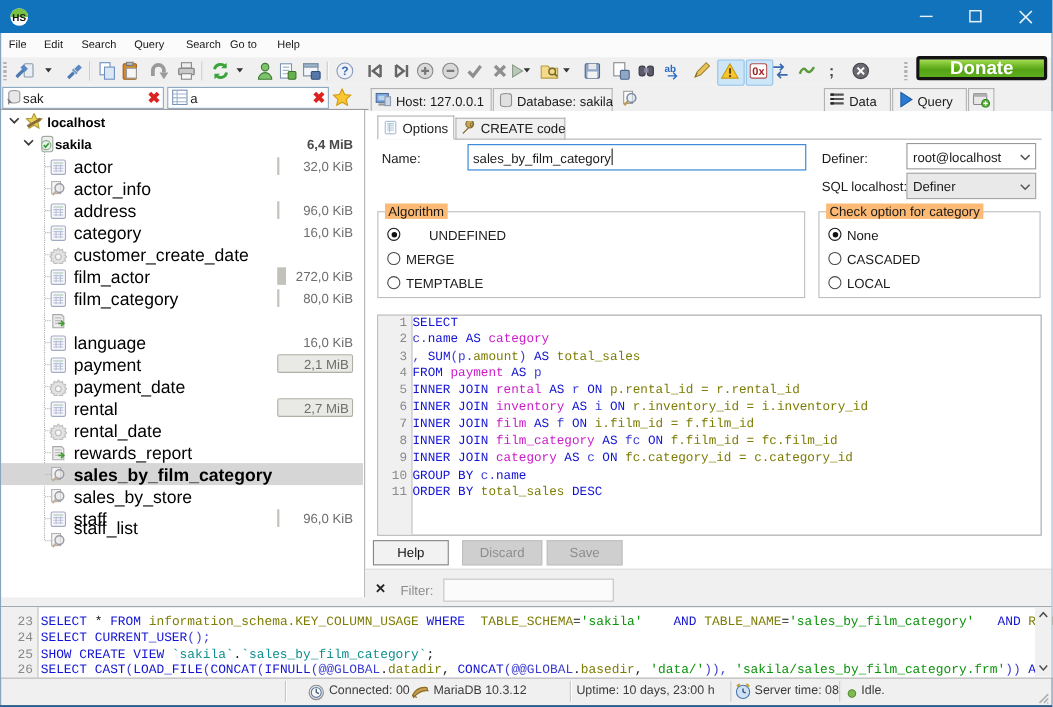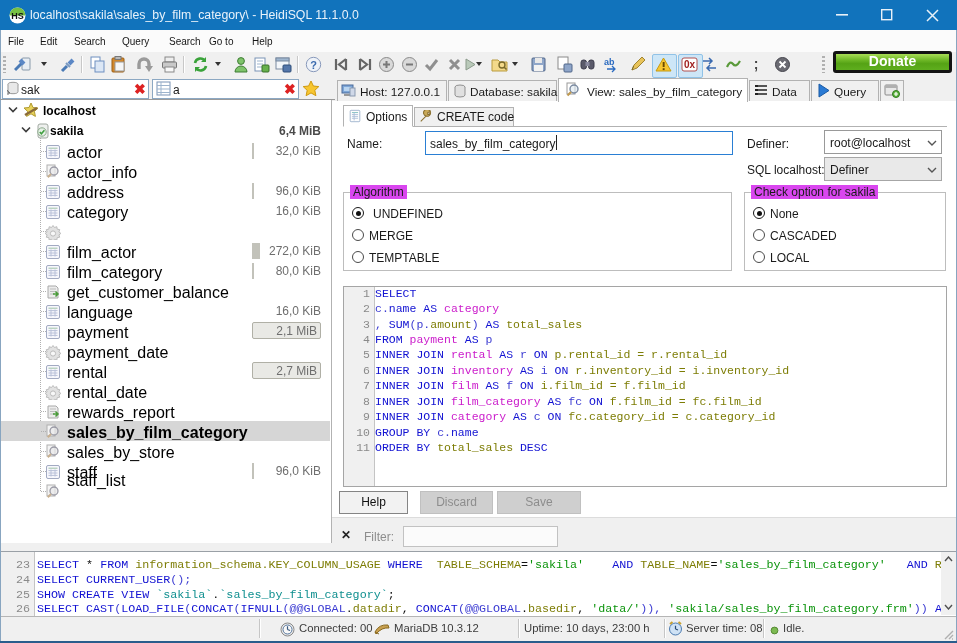--- a/index.html
+++ b/index.html
@@ -10,38 +10,38 @@
 
 #menubar{left:0;top:30px;width:957px;height:22px;background:#fbfbfb;border-left:1px solid #88a5c0;border-right:1px solid #88a5c0;box-sizing:border-box;}
 .mi{position:absolute;top:35.5px;font-size:10px;color:#161616;}
 
 #toolbar{left:0;top:52px;width:957px;height:25px;background:#f0f0f0;border-left:1px solid #88a5c0;border-right:1px solid #88a5c0;box-sizing:border-box;}
 .tsep{position:absolute;top:56px;width:1px;height:17px;background:#c8c8c8;border-right:1px solid #fff;}
 .grip{position:absolute;top:4px;width:3px;height:17px;background-image:repeating-linear-gradient(#b0b0b0 0 2px,#f0f0f0 2px 4px);}
 .ico{position:absolute;top:56px;width:17px;height:17px;}
 .arr{position:absolute;top:62px;width:0;height:0;border-left:3.5px solid transparent;border-right:3.5px solid transparent;border-top:4px solid #333;}
 .hlbox{position:absolute;top:54px;width:23px;height:22px;background:#cde6f7;border:1px solid #90c2e7;border-radius:2px;}
-#donate{left:833px;top:51px;width:119px;height:22px;background:linear-gradient(#a8dd55 0%,#6cb625 40%,#55a315 60%,#5fae1e 100%);border:3px solid #131313;border-radius:3px;box-sizing:border-box;color:#fff;font-weight:bold;font-size:14px;text-align:center;line-height:15px;}
+#donate{left:833px;top:51px;width:119px;height:22px;background:linear-gradient(#a8dd55 0%,#6cb625 40%,#55a315 60%,#5fae1e 100%);border:3px solid #131313;border-radius:3px;box-sizing:border-box;color:#fff;font-weight:bold;font-size:17px;text-align:center;line-height:15px;}
 
 #striprow{left:0;top:77px;width:957px;height:24px;background:#f0f0f0;border-left:1px solid #88a5c0;border-right:1px solid #88a5c0;box-sizing:border-box;}
 .finput{position:absolute;top:79px;height:20px;background:#fff;border:1px solid #8ca8c3;box-sizing:border-box;}
 .fx{position:absolute;top:81px;color:#d22;font-weight:bold;font-size:14px;}
 .tab{position:absolute;top:80px;height:21px;background:#f0f0f0;border:1px solid #b2b2b2;border-bottom:none;box-sizing:border-box;font-size:11.8px;color:#1a1a1a;}
 .tabactive{top:78px;height:24px;background:#fff;z-index:3;}
 .tablabel{position:absolute;left:22px;top:4px;white-space:nowrap;}
 
 #tree{left:1px;top:100px;width:331px;height:443px;background:#fff;border-right:1px solid #b2b2b2;box-sizing:border-box;}
 .tlabel{position:absolute;top:3px;white-space:nowrap;}
 .bigbar{position:absolute;left:252px;top:1px;width:69px;height:17px;background:#e9e9e5;border:1px solid #b0b0a6;border-radius:2px;box-sizing:border-box;}
 
 #rpanel{left:337px;top:101px;width:619px;height:415px;background:#fff;}
 .label12{position:absolute;font-size:12px;color:#1a1a1a;white-space:nowrap;}
 .combo{position:absolute;box-sizing:border-box;border:1px solid #999;background:#fff;font-size:12px;color:#1a1a1a;}
 .gbox{position:absolute;border:1px solid #bdbdbd;box-sizing:border-box;}
-.gboxlabel{position:absolute;background:#d946ef;font-size:12px;color:#1a1a1a;padding:0 3px;text-align:center;}
+.gboxlabel{position:absolute;background:#fdba74;font-size:12px;color:#1a1a1a;padding:0 3px;text-align:center;}
 .radio{position:absolute;width:12px;height:12px;border:1px solid #4a4a4a;border-radius:50%;background:#fff;box-sizing:border-box;}
 .radiosel{border:1px solid #1a1a1a;}
 .radiodot{position:absolute;left:2.5px;top:2.5px;width:5px;height:5px;border-radius:50%;background:#111;}
 
 #editor{left:343px;top:286px;width:604px;height:201px;background:#fff;border:1px solid #a5a5a5;box-sizing:border-box;}
 #gutter{position:absolute;left:0;top:0;width:30px;height:199px;background:#f0f0f0;border-right:1px solid #c4c4c4;}
 #gnums{position:absolute;left:0;top:-1.3px;width:26px;text-align:right;font-family:"Liberation Mono",monospace;font-size:11.5px;line-height:15.43px;color:#8a8a8a;}
 #ecode{position:absolute;left:31px;top:-1.3px;font-family:"Liberation Mono",monospace;font-size:11.5px;line-height:15.43px;white-space:pre;color:#101010;}
 .k{color:#1212d2;font-weight:normal;}
 .p{color:#3c3cd2;}
@@ -60,21 +60,20 @@
 #logcode{position:absolute;left:36px;top:6px;font-family:"Liberation Mono",monospace;font-size:11.7px;line-height:14.8px;white-space:pre;color:#101010;}
 
 #status{left:0;top:616px;width:957px;height:25px;background:#f0f0f0;border-top:1px solid #b5b5b5;border-left:1px solid #88a5c0;border-right:1px solid #88a5c0;box-sizing:border-box;font-size:11.3px;color:#3c3c3c;}
 .sdiv{position:absolute;top:3px;width:1px;height:19px;background:#c6c6c6;border-right:1px solid #fff;}
 .stext{position:absolute;top:6px;white-space:nowrap;font-size:11.3px;color:#3c3c3c;}
 #bottomedge{left:0;top:641px;width:957px;height:2px;background:#2a5d8c;}
 </style></head>
 <body>
 <div id="app">
 <div class="ab" id="titlebar"></div>
-<div class="ab" id="title">localhost\sakila\sales_by_film_category\ - HeidiSQL 11.1.0.0</div>
 
 <svg class="ab" style="left:836px;top:14px" width="12" height="2">
       <rect width="12" height="1.6" fill="#e8f1f8"></rect>
     </svg>
 <svg class="ab" style="left:881px;top:9px" width="12" height="12">
       <rect x="0.7" y="0.7" width="10" height="10" fill="none" stroke="#e8f1f8" stroke-width="1.4"></rect>
     </svg>
 <svg class="ab" style="left:926px;top:9px" width="13" height="13">
       <path d="M1 1 L12 12 M12 1 L1 12" stroke="#e8f1f8" stroke-width="1.5"></path>
     </svg>
@@ -250,23 +249,20 @@
 <div class="fx" style="left:284px">✖</div>
 <svg class="ab" style="left:302px;top:80px" width="18" height="18" viewBox="0 0 18 18">
       <path d="M9 1 l2.4 5 5.4 .6 -4 3.7 1.1 5.4 -4.9 -2.8 -4.9 2.8 1.1 -5.4 -4 -3.7 5.4 -.6 z" fill="#f7c631" stroke="#d09a10"></path>
     </svg>
 
 <div class="tab" style="left:337px;width:110px">
       <div class="tablabel">Host: 127.0.0.1</div>
     </div>
 <div class="tab" style="left:448px;width:109px">
       <div class="tablabel" style="left:21px">Database: sakila</div>
-    </div>
-<div class="tab tabactive" style="left:558px;width:190px">
-      <div class="tablabel" style="top:6px;left:28px">View: sales_by_film_category</div>
     </div>
 <div class="tab" style="left:749px;width:61px">
       <div class="tablabel">Data</div>
     </div>
 <div class="tab" style="left:811px;width:68px">
       <div class="tablabel">Query</div>
     </div>
 <div class="tab" style="left:880px;width:24px"></div>
 <svg class="ab" style="left:341px;top:84px;z-index:4" width="15" height="14" viewBox="0 0 15 14">
       <rect x="1" y="1" width="11" height="8" fill="#7ea7d8" stroke="#4a6a9a"></rect>
@@ -346,20 +342,21 @@
       <path d="M3.5 4.2 h9" stroke="#9fc3a8"></path>
       <path d="M3.5 6.6 h9 M3.5 9 h9 M3.5 11.4 h9" stroke="#b8c0d8"></path>
       <path d="M6 5.5 v7 M10 5.5 v7" stroke="#b8c0d8"></path>
     </svg>
 <div class="ab tlabel" style="left:67px;top:204px;">category</div>
 <div class="ab" style="left:240px;top:204px;width:81px;text-align:right;font-size:12px;color:#6e6e6e">16,0 KiB</div>
 <svg class="ab" style="left:45px;top:224px" width="16" height="16" viewBox="0 0 16 16">
       <path d="M8 1.5 l1.5 2 2.3-.8 .4 2.5 2.5 .4 -.8 2.3 2 1.5 -2 1.5 .8 2.3 -2.5 .4 -.4 2.5 -2.3-.8 -1.5 2 -1.5-2 -2.3 .8 -.4-2.5 -2.5-.4 .8-2.3 -2-1.5 2-1.5 -.8-2.3 2.5-.4 .4-2.5 2.3 .8 z" fill="#e2e2e2" stroke="#bcbcbc"></path>
       <circle cx="8" cy="9.5" r="2.6" fill="#f8f8f8" stroke="#bcbcbc"></circle>
     </svg>
+<div class="ab tlabel" style="left:67px;top:224px;">customer_create_date</div>
 <svg class="ab" style="left:45px;top:244px" width="16" height="16" viewBox="0 0 16 16">
       <rect x="1.5" y="1.5" width="13" height="13" rx="1.5" fill="#f7f7fc" stroke="#a2aac2"></rect>
       <path d="M3.5 4.2 h9" stroke="#9fc3a8"></path>
       <path d="M3.5 6.6 h9 M3.5 9 h9 M3.5 11.4 h9" stroke="#b8c0d8"></path>
       <path d="M6 5.5 v7 M10 5.5 v7" stroke="#b8c0d8"></path>
     </svg>
 <div class="ab tlabel" style="left:67px;top:244px;">film_actor</div>
 <div class="ab" style="left:252px;top:243px;width:8px;height:16px;background:#c2c2ba"></div>
 <div class="ab" style="left:240px;top:244px;width:81px;text-align:right;font-size:12px;color:#6e6e6e">272,0 KiB</div>
 <svg class="ab" style="left:45px;top:264px" width="16" height="16" viewBox="0 0 16 16">
@@ -369,21 +366,20 @@
       <path d="M6 5.5 v7 M10 5.5 v7" stroke="#b8c0d8"></path>
     </svg>
 <div class="ab tlabel" style="left:67px;top:264px;">film_category</div>
 <div class="ab" style="left:252px;top:263px;width:2px;height:16px;background:#c2c2ba"></div>
 <div class="ab" style="left:240px;top:264px;width:81px;text-align:right;font-size:12px;color:#6e6e6e">80,0 KiB</div>
 <svg class="ab" style="left:45px;top:284px" width="16" height="16" viewBox="0 0 16 16">
       <path d="M3 2 h8 l2 2 v10 h-10 z" fill="#ececec" stroke="#a8a8a8"></path>
       <path d="M5 5 h6 M5 7.5 h6 M5 10 h4" stroke="#bdbdbd"></path>
       <path d="M8 10 h5 m-2.5-2.5 l2.5 2.5 -2.5 2.5" fill="none" stroke="#4a9a3a" stroke-width="1.5"></path>
     </svg>
-<div class="ab tlabel" style="left:67px;top:284px;">get_customer_balance</div>
 <svg class="ab" style="left:45px;top:304px" width="16" height="16" viewBox="0 0 16 16">
       <rect x="1.5" y="1.5" width="13" height="13" rx="1.5" fill="#f7f7fc" stroke="#a2aac2"></rect>
       <path d="M3.5 4.2 h9" stroke="#9fc3a8"></path>
       <path d="M3.5 6.6 h9 M3.5 9 h9 M3.5 11.4 h9" stroke="#b8c0d8"></path>
       <path d="M6 5.5 v7 M10 5.5 v7" stroke="#b8c0d8"></path>
     </svg>
 <div class="ab tlabel" style="left:67px;top:304px;">language</div>
 <div class="ab" style="left:240px;top:304px;width:81px;text-align:right;font-size:12px;color:#6e6e6e">16,0 KiB</div>
 <svg class="ab" style="left:45px;top:324px" width="16" height="16" viewBox="0 0 16 16">
       <rect x="1.5" y="1.5" width="13" height="13" rx="1.5" fill="#f7f7fc" stroke="#a2aac2"></rect>
@@ -494,25 +490,25 @@
 <div class="ab label12" style="left:747px;top:163px">SQL localhost:</div>
 <div class="ab combo" style="left:824px;top:157px;width:118px;height:24px;background:#e9e9e9;border-color:#a6a6a6"></div>
 <div class="ab label12" style="left:830px;top:163px">Definer</div>
 <svg class="ab" style="left:927px;top:167px" width="10" height="6">
       <path d="M1 1 L5 5 L9 1" fill="none" stroke="#555" stroke-width="1.4"></path>
     </svg>
 
 <div class="ab gbox" style="left:343px;top:192px;width:389px;height:79px"></div>
 <div class="ab gboxlabel" style="left:350px;top:185px">Algorithm</div>
 <div class="ab gbox" style="left:744px;top:192px;width:202px;height:79px"></div>
-<div class="ab gboxlabel" style="left:751px;top:185px">Check option for sakila</div>
+<div class="ab gboxlabel" style="left:751px;top:185px">Check option for category</div>
 <div class="ab radio radiosel" style="left:352px;top:207px">
       <div class="radiodot"></div>
     </div>
-<div class="ab label12" style="left:373px;top:207px">UNDEFINED</div>
+<div class="ab label12" style="left:390px;top:207px">UNDEFINED</div>
 <div class="ab radio" style="left:352px;top:229px"></div>
 <div class="ab label12" style="left:369px;top:229px">MERGE</div>
 <div class="ab radio" style="left:352px;top:251px"></div>
 <div class="ab label12" style="left:369px;top:251px">TEMPTABLE</div>
 <div class="ab radio radiosel" style="left:753px;top:207px">
       <div class="radiodot"></div>
     </div>
 <div class="ab label12" style="left:770px;top:207px">None</div>
 <div class="ab radio" style="left:753px;top:229px"></div>
 <div class="ab label12" style="left:770px;top:229px">CASCADED</div>
@@ -530,21 +526,21 @@
 <span class="k">INNER JOIN</span> <span class="t">inventory</span> <span class="k">AS</span> <span class="p">i</span> <span class="k">ON</span> <span class="c">r.inventory_id = i.inventory_id</span>
 <span class="k">INNER JOIN</span> <span class="t">film</span> <span class="k">AS</span> <span class="p">f</span> <span class="k">ON</span> <span class="c">i.film_id = f.film_id</span>
 <span class="k">INNER JOIN</span> <span class="t">film_category</span> <span class="k">AS</span> <span class="p">fc</span> <span class="k">ON</span> <span class="c">f.film_id = fc.film_id</span>
 <span class="k">INNER JOIN</span> <span class="t">category</span> <span class="k">AS</span> <span class="p">c</span> <span class="k">ON</span> <span class="c">fc.category_id = c.category_id</span>
 <span class="k">GROUP BY</span> <span class="p">c.</span><span class="k">name</span>
 <span class="k">ORDER BY</span> <span class="c">total_sales</span> <span class="k">DESC</span></div>
 </div>
 
 <div class="ab btn" style="left:339px;width:69px;background:#f2f2f2;border:1px solid #858585;color:#111">Help</div>
 <div class="ab btn" style="left:420px;width:73px;background:#cfcfcf;border:1px solid #c0c0c0;color:#8d8d8d">Discard</div>
-<div class="ab btn" style="left:497px;width:84px;background:#cfcfcf;border:1px solid #c0c0c0;color:#8d8d8d">Save</div>
+<div class="ab btn" style="left:497px;width:69px;background:#cfcfcf;border:1px solid #c0c0c0;color:#8d8d8d">Save</div>
 <div class="ab" id="fbar"></div>
 <div class="ab" style="left:1px;top:543px;width:331px;height:8px;background:#f0f0f0"></div>
 <div class="ab" style="left:341px;top:528px;font-size:12px;font-weight:bold;color:#222">✕</div>
 <div class="ab" style="left:364px;top:530px;font-size:12px;color:#8d8d8d">Filter:</div>
 <div class="ab" style="left:403px;top:526px;width:155px;height:21px;background:#fbfbfb;border:1px solid #c2c2c2;box-sizing:border-box"></div>
 <div class="ab" id="log">
 <div id="loggutter"></div>
 <div id="lognums">23<br>24<br>25<br>26</div>
 <div id="logcode"><span class="k">SELECT</span> * <span class="k">FROM</span> <span class="c">information_schema.KEY_COLUMN_USAGE</span> <span class="k">WHERE</span>  <span class="c">TABLE_SCHEMA</span>=<span class="s">'sakila'</span>    <span class="k">AND</span> <span class="c">TABLE_NAME</span>=<span class="s">'sales_by_film_category'</span>   <span class="k">AND</span> <span class="c">REFERENCED</span>
 <span class="k">SELECT CURRENT_USER</span><span class="p">();</span>

